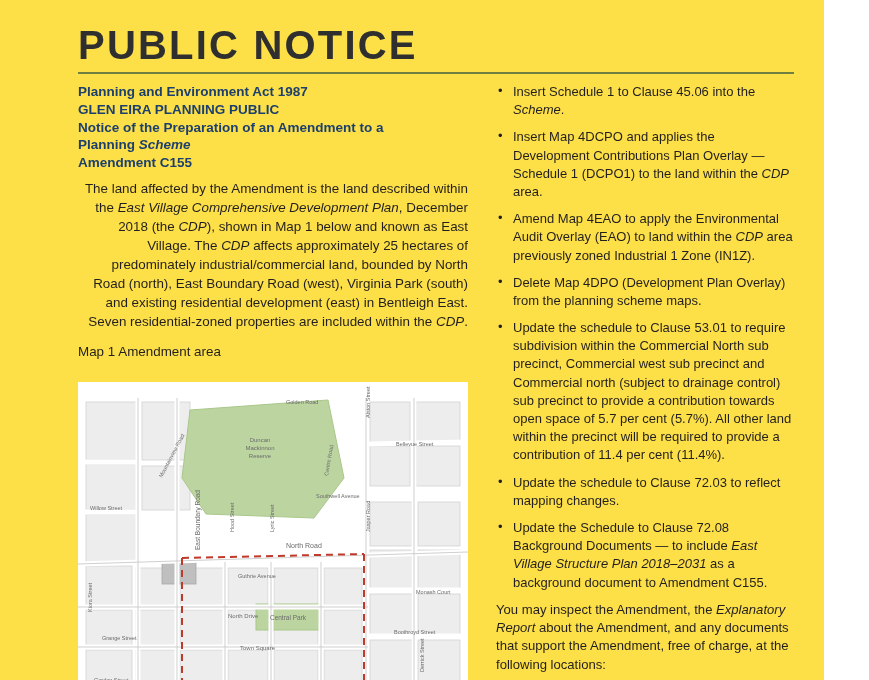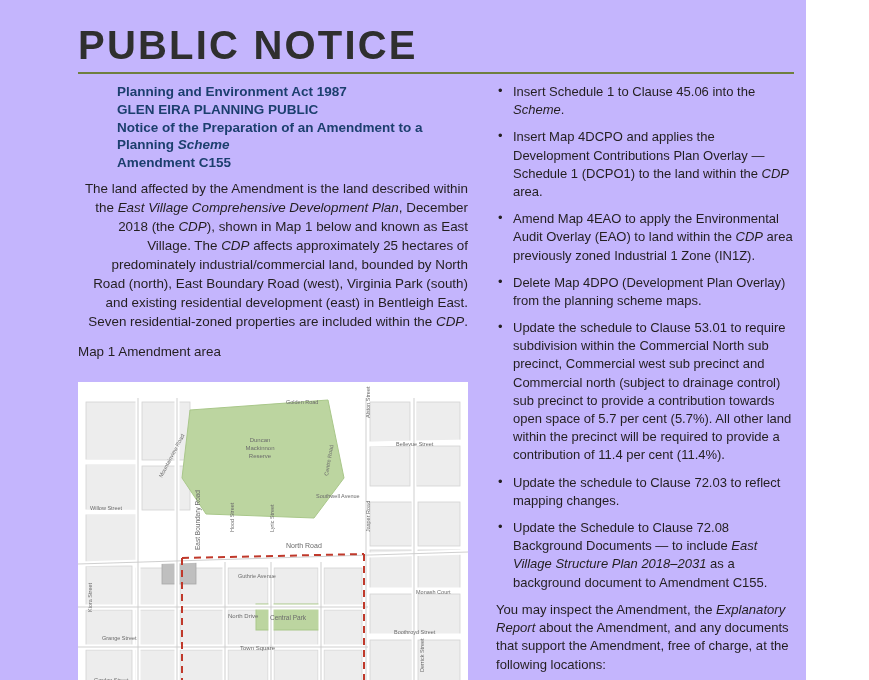--- a/index.html
+++ b/index.html
@@ -11,21 +11,22 @@
     width: 869px;
     height: 680px;
     font-family: "Liberation Sans", sans-serif;
     color: #231f20;
     overflow: hidden;
   }
   .page {
     position: relative;
     width: 806px;
     height: 680px;
-    background: #c4b5fd;
+    background: #fde047;
+    padding-left: 18px;
   }
   .content {
     position: absolute;
     left: 78px;
     top: 24px;
     width: 716px;
   }
   .masthead {
     font-family: "Liberation Sans", sans-serif;
     font-size: 40px;
@@ -53,21 +54,20 @@
   }
   .head-block {
     color: #1c3f6e;
     font-weight: bold;
     font-size: 13.5px;
     line-height: 1.32;
     margin-bottom: 7px;
   }
   .head-block div {
     white-space: nowrap;
-    margin-left: 39px;
   }
   .body-text {
     font-size: 13.4px;
     line-height: 1.42;
     color: #231f20;
     text-align: right;
   }
   .body-text em {
     font-style: italic;
   }

